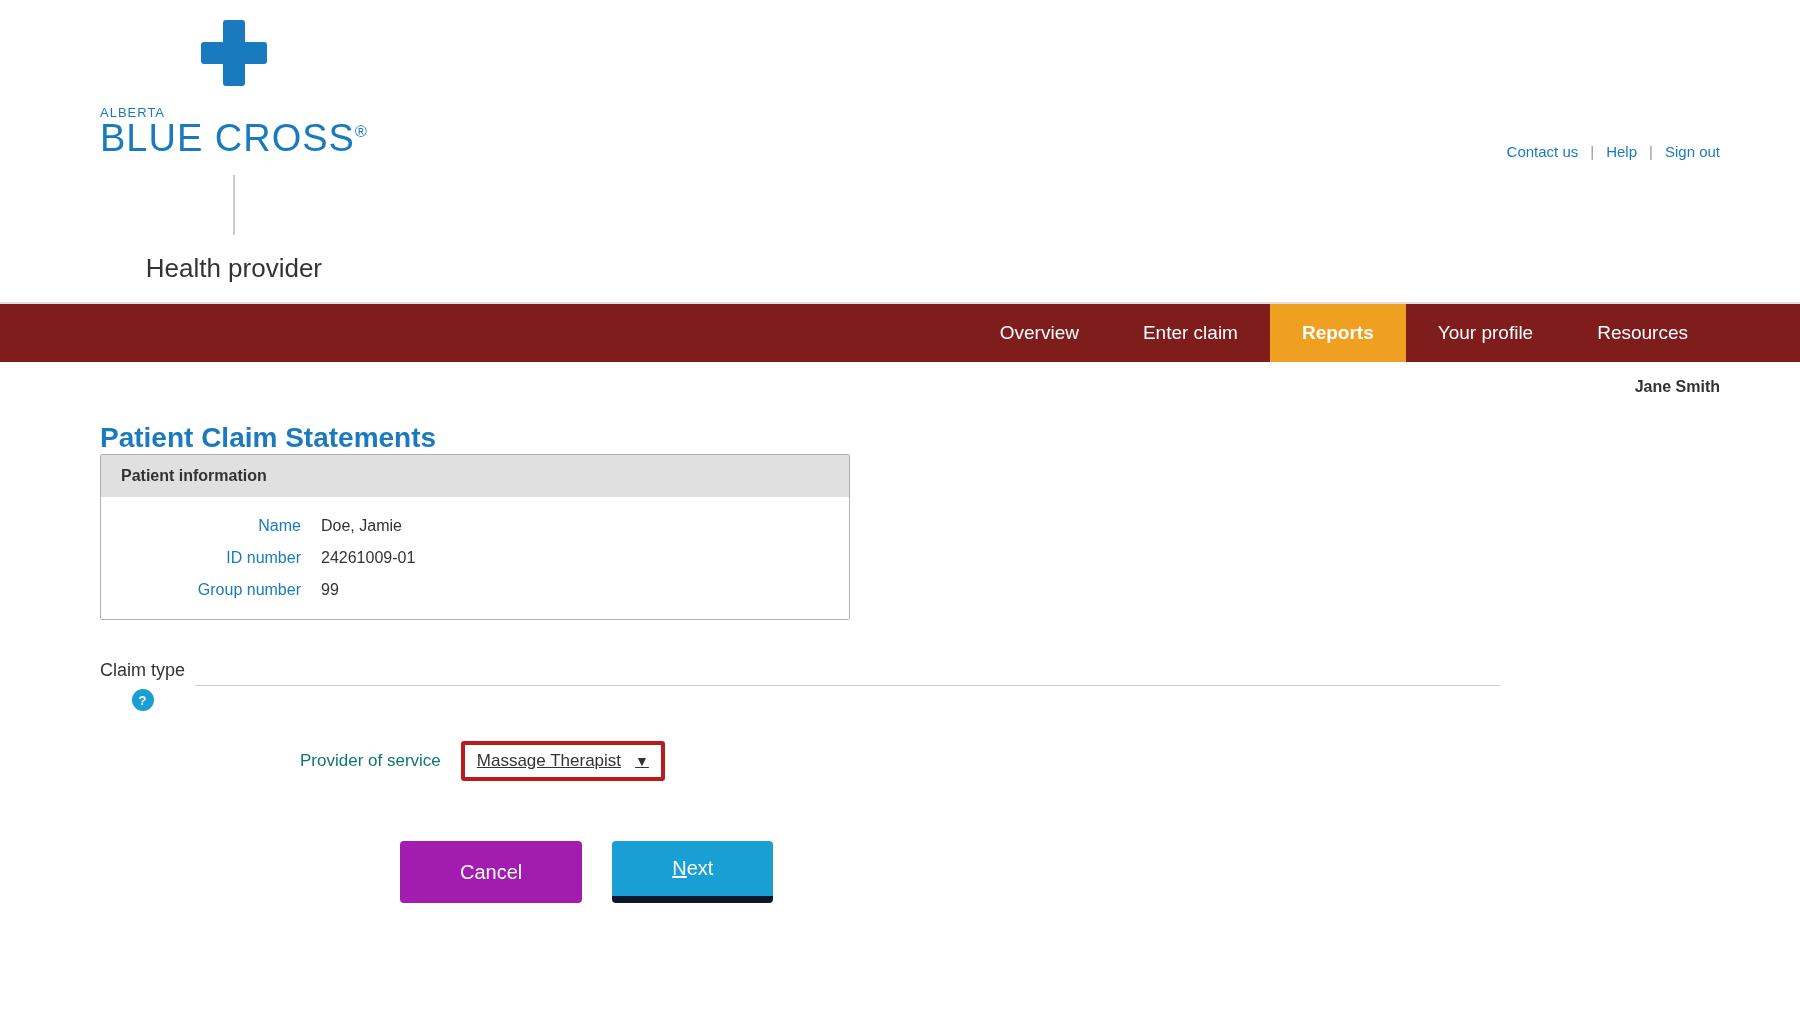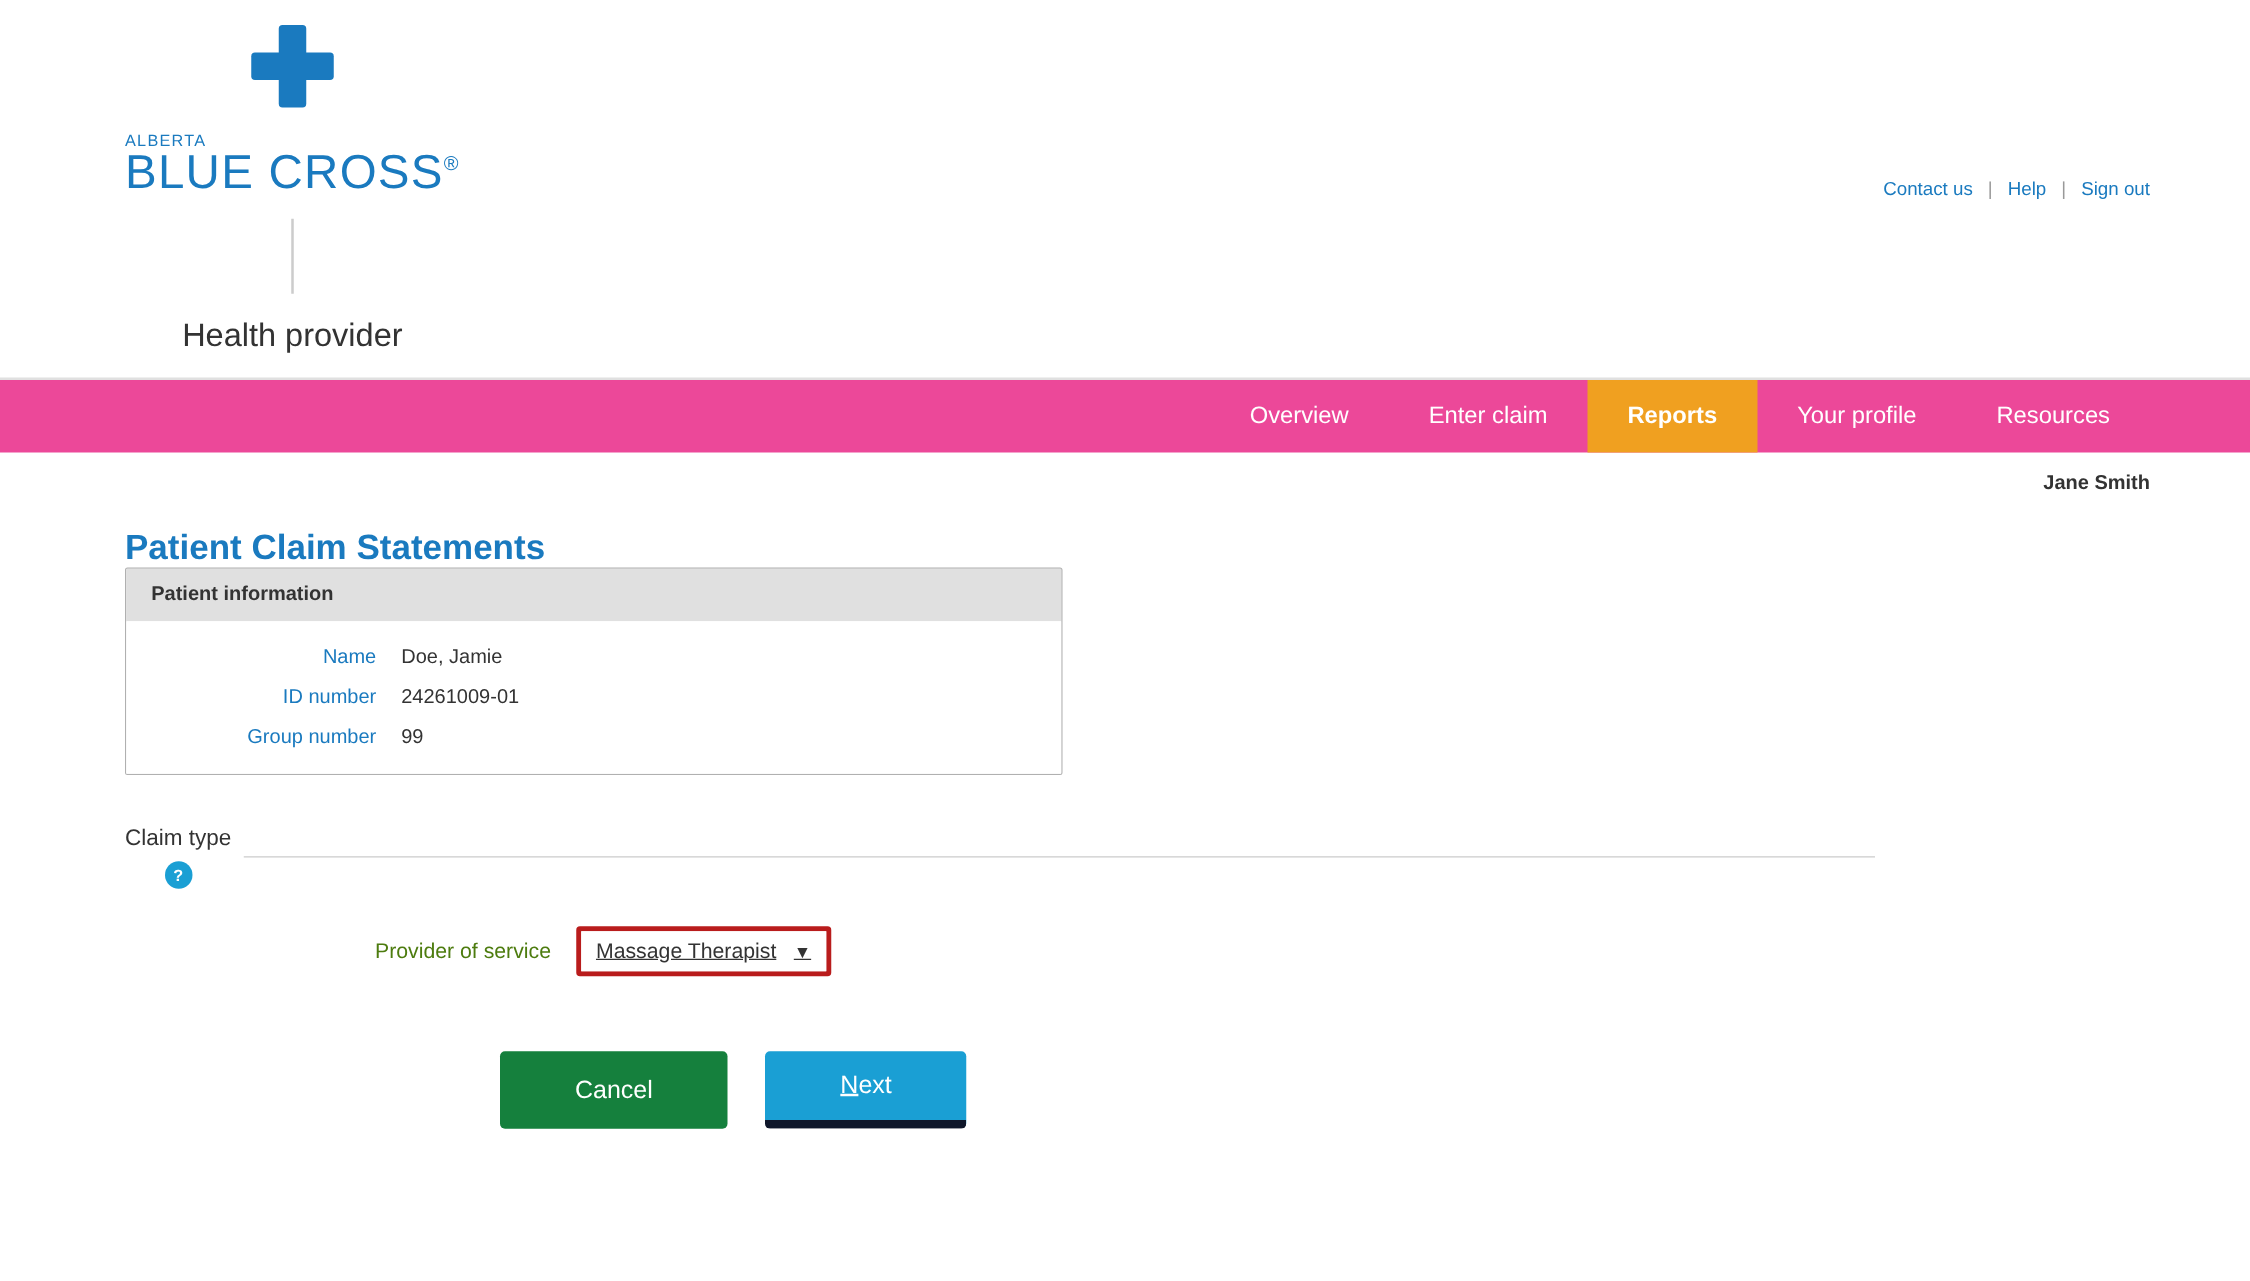--- a/index.html
+++ b/index.html
@@ -93,21 +93,21 @@
       cursor: pointer;
     }
 
     .header-separator {
       color: #999999;
       margin: 0 12px;
     }
 
     
     .nav-bar {
-      background-color: #ec4899;
+      background-color: #7f1d1d;
       display: flex;
       justify-content: flex-end;
       padding: 0 80px;
     }
 
     .nav-item {
       padding: 18px 32px;
       color: #ffffff;
       font-size: 19px;
       font-weight: normal;
@@ -237,21 +237,21 @@
     
     .provider-row {
       display: flex;
       align-items: center;
       gap: 20px;
       padding-left: 200px;
     }
 
     .provider-label {
       font-size: 17px;
-      color: #4d7c0f;
+      color: #0f766e;
       font-weight: normal;
     }
 
     .provider-select-wrapper {
       border: 4px solid #b91c1c;
       border-radius: 3px;
       display: inline-block;
       text-decoration: underline;
     }
 
@@ -284,21 +284,21 @@
     .btn {
       padding: 16px 60px;
       font-size: 20px;
       border: none;
       border-radius: 4px;
       cursor: pointer;
       font-weight: normal;
     }
 
     .btn-cancel {
-      background-color: #15803d;
+      background-color: #a21caf;
       color: #ffffff;
     }
 
     .btn-next {
       background-color: #1a9fd4;
       color: #ffffff;
       border-bottom: 7px solid #0f172a;
     }
   </style>
 </head>

